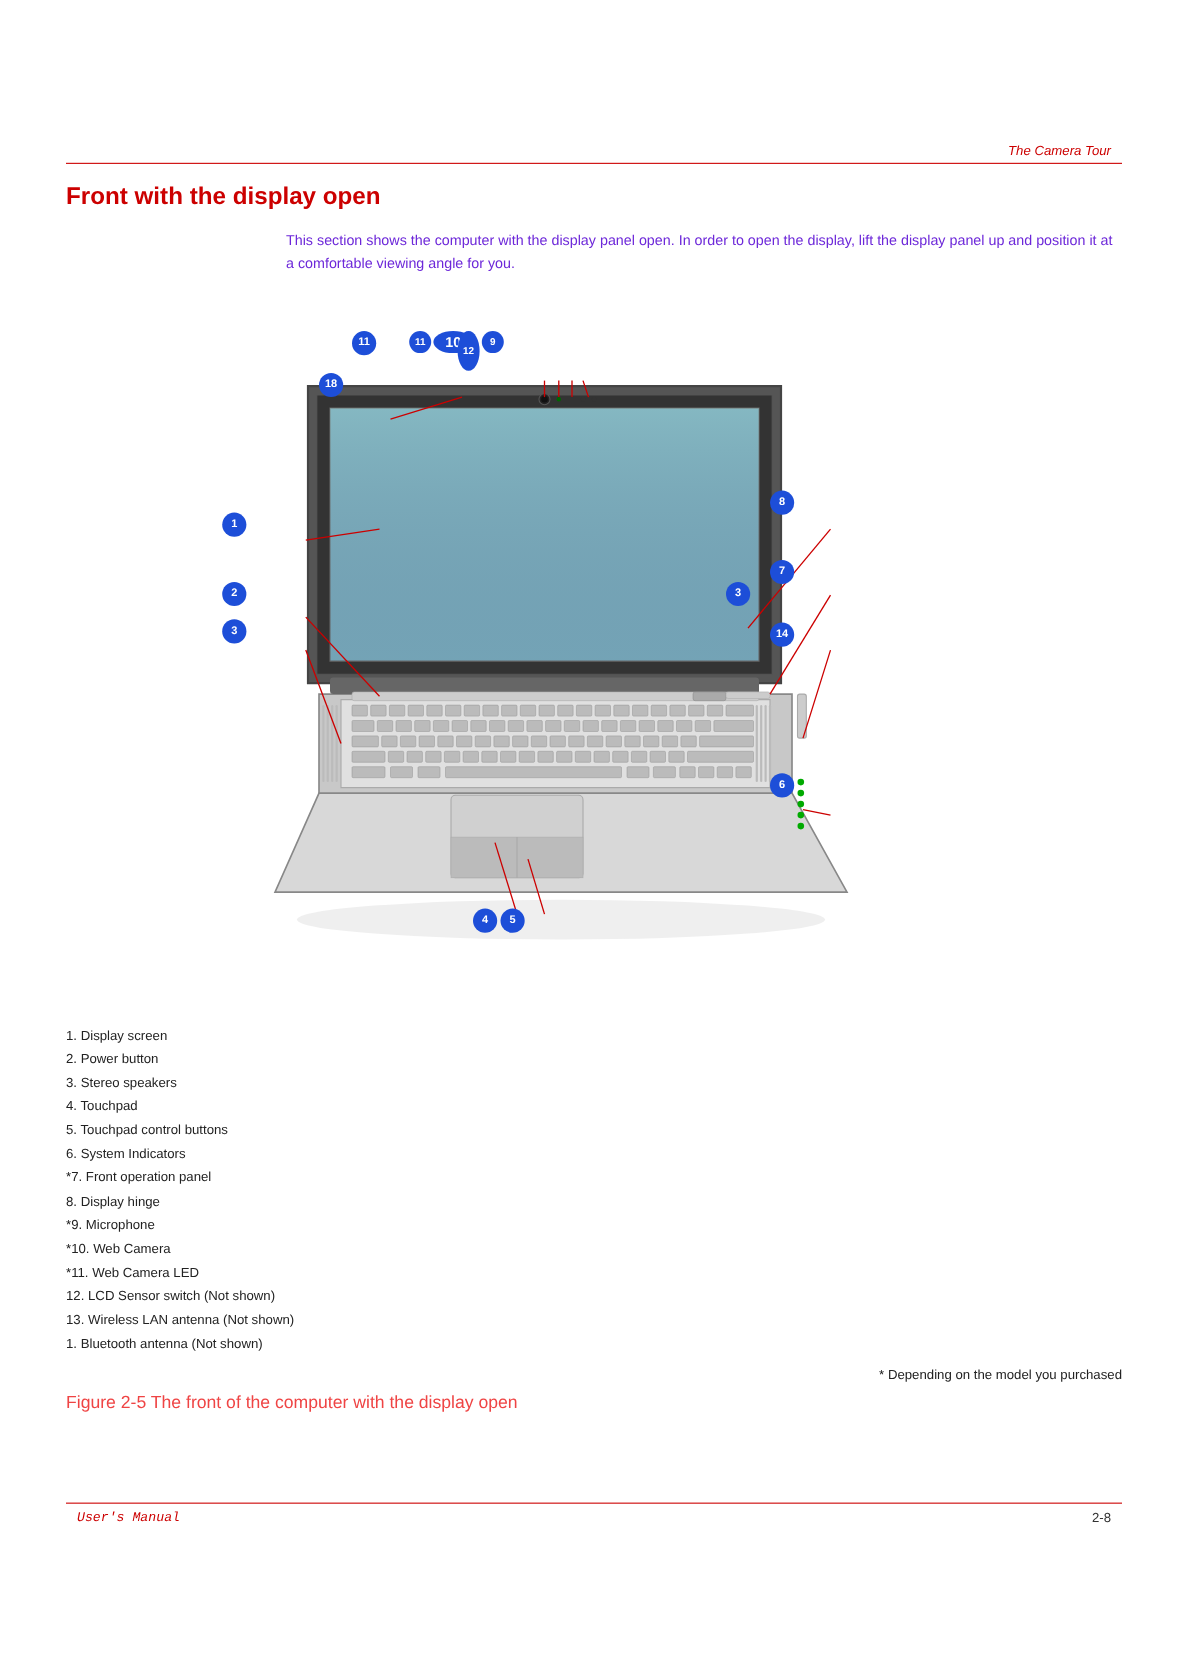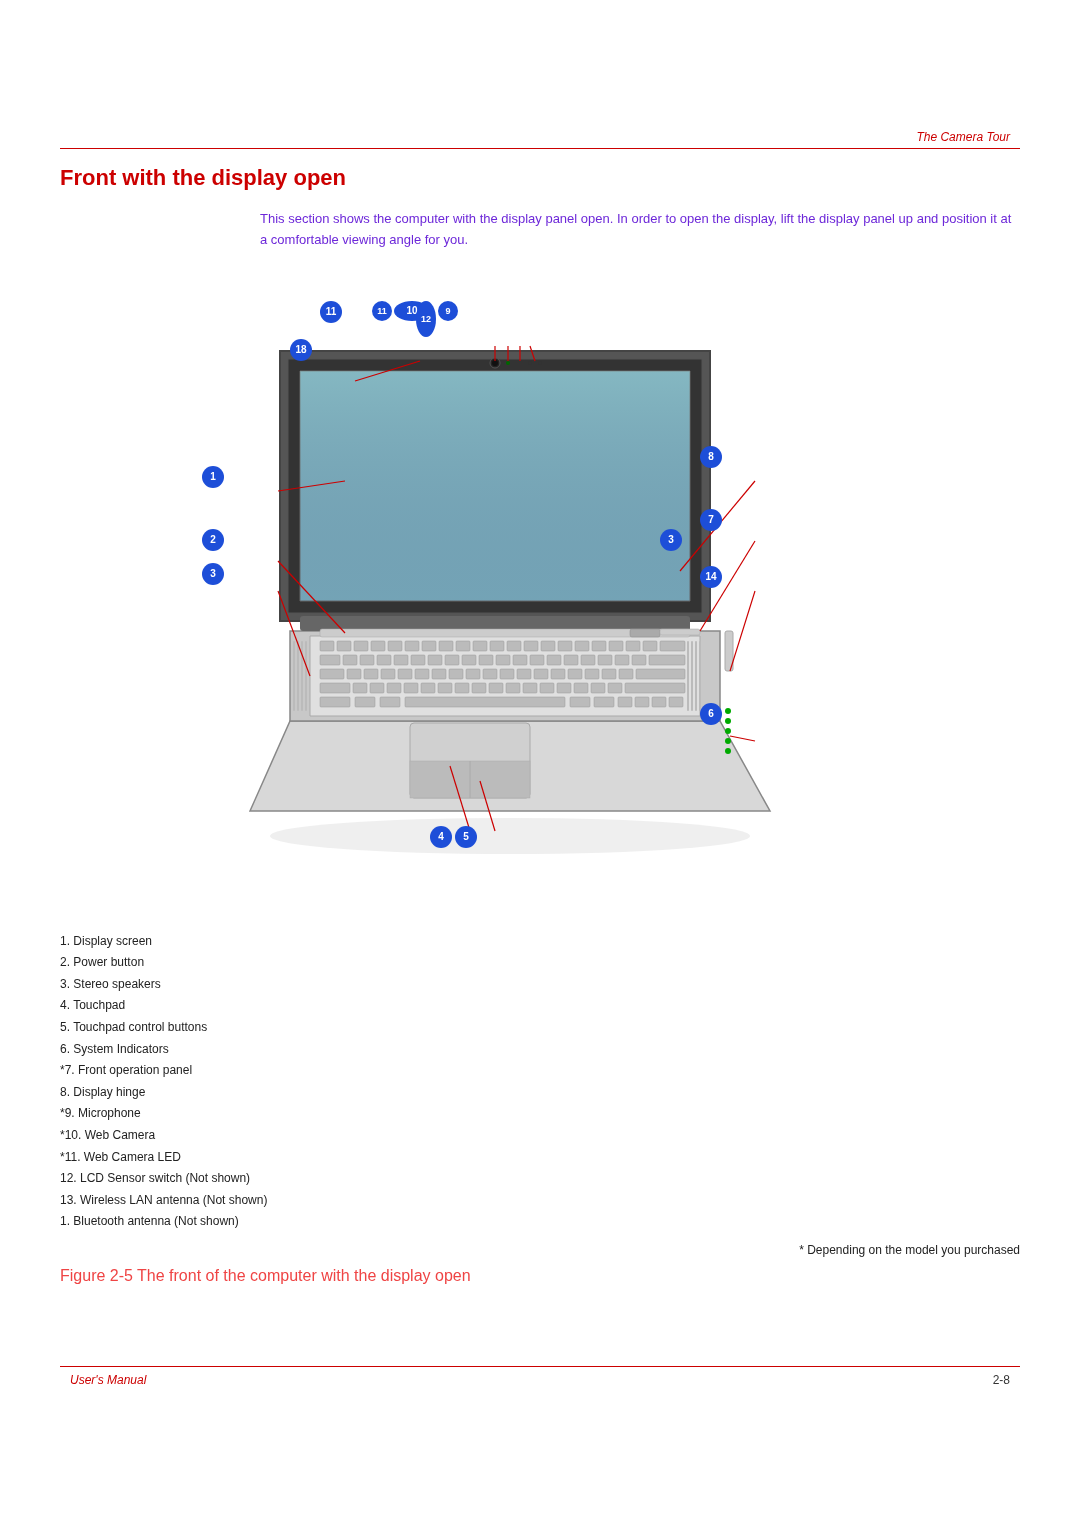--- a/index.html
+++ b/index.html
@@ -51,20 +51,21 @@
     }
 
     
     .footer-left {
       position: absolute;
       bottom: 140px;
       left: 70px;
       color: #c00;
       font-size: 12px;
       font-style: italic;
+      font-family: Liberation Mono, monospace;
     }
 
     
     .footer-right {
       position: absolute;
       bottom: 140px;
       right: 70px;
       color: #333;
       font-size: 12px;
     }
@@ -383,21 +384,21 @@
 
       <div class="callout" style="left:640px; top:238px;">7</div>
 
       <div class="callout" style="left:640px; top:175px;">8</div>
 
       <div class="callout" style="left:640px; top:295px;">14</div>
 
       <div class="callout" style="left:260px; top:30px;">11</div>
 
       <div class="callout" style="left:312px; top:30px; width:20px; height:20px; font-size:9px;">11</div>
-      <div class="callout" style="left:334px; top:30px; width:36px; height:20px; font-size:10px;">10</div>
+      <div class="callout" style="left:334px; top:30px; width:36px; height:20px; font-size:13px;">10</div>
       <div class="callout" style="left:356px; top:30px; width:20px; height:36px; font-size:9px;">12</div>
       <div class="callout" style="left:378px; top:30px; width:20px; height:20px; font-size:9px;">9</div>
 
       <div class="callout" style="left:230px; top:68px;">18</div>
 
     </div>
 
     <div class="parts-list">
       <p>1. Display screen</p>
       <p>2. Power button</p>

